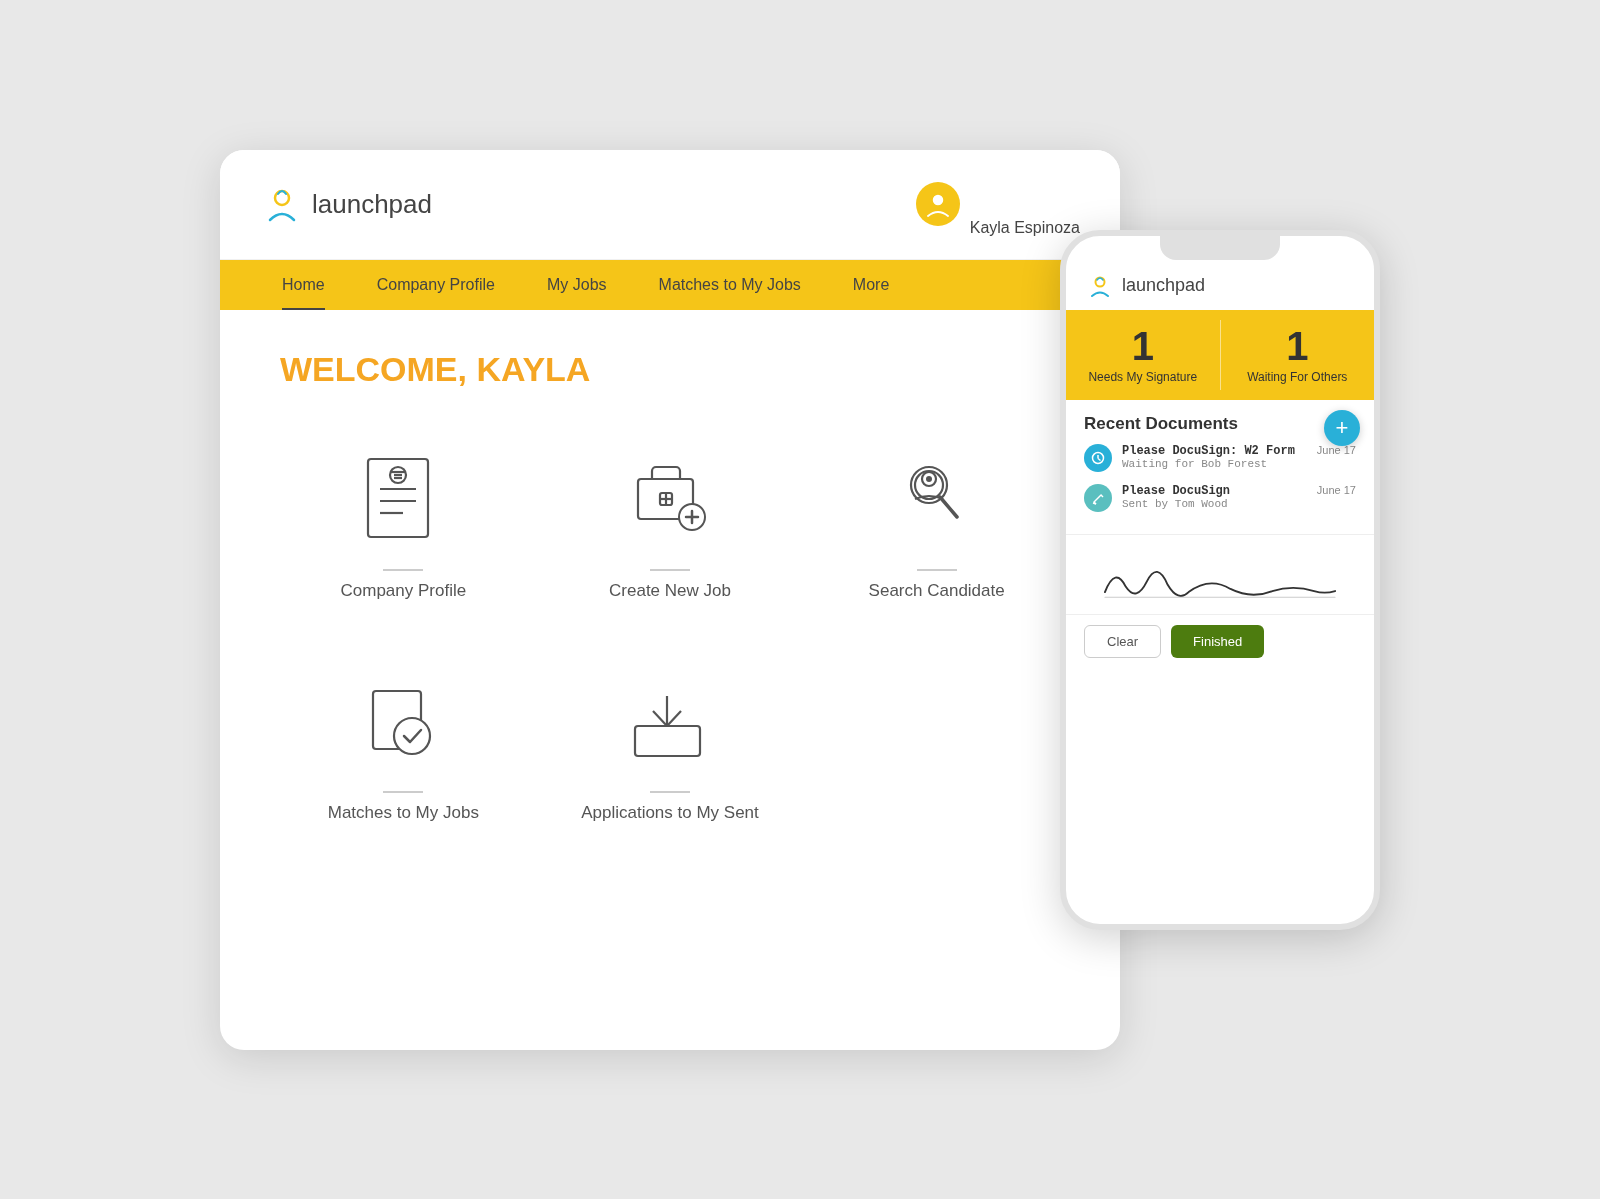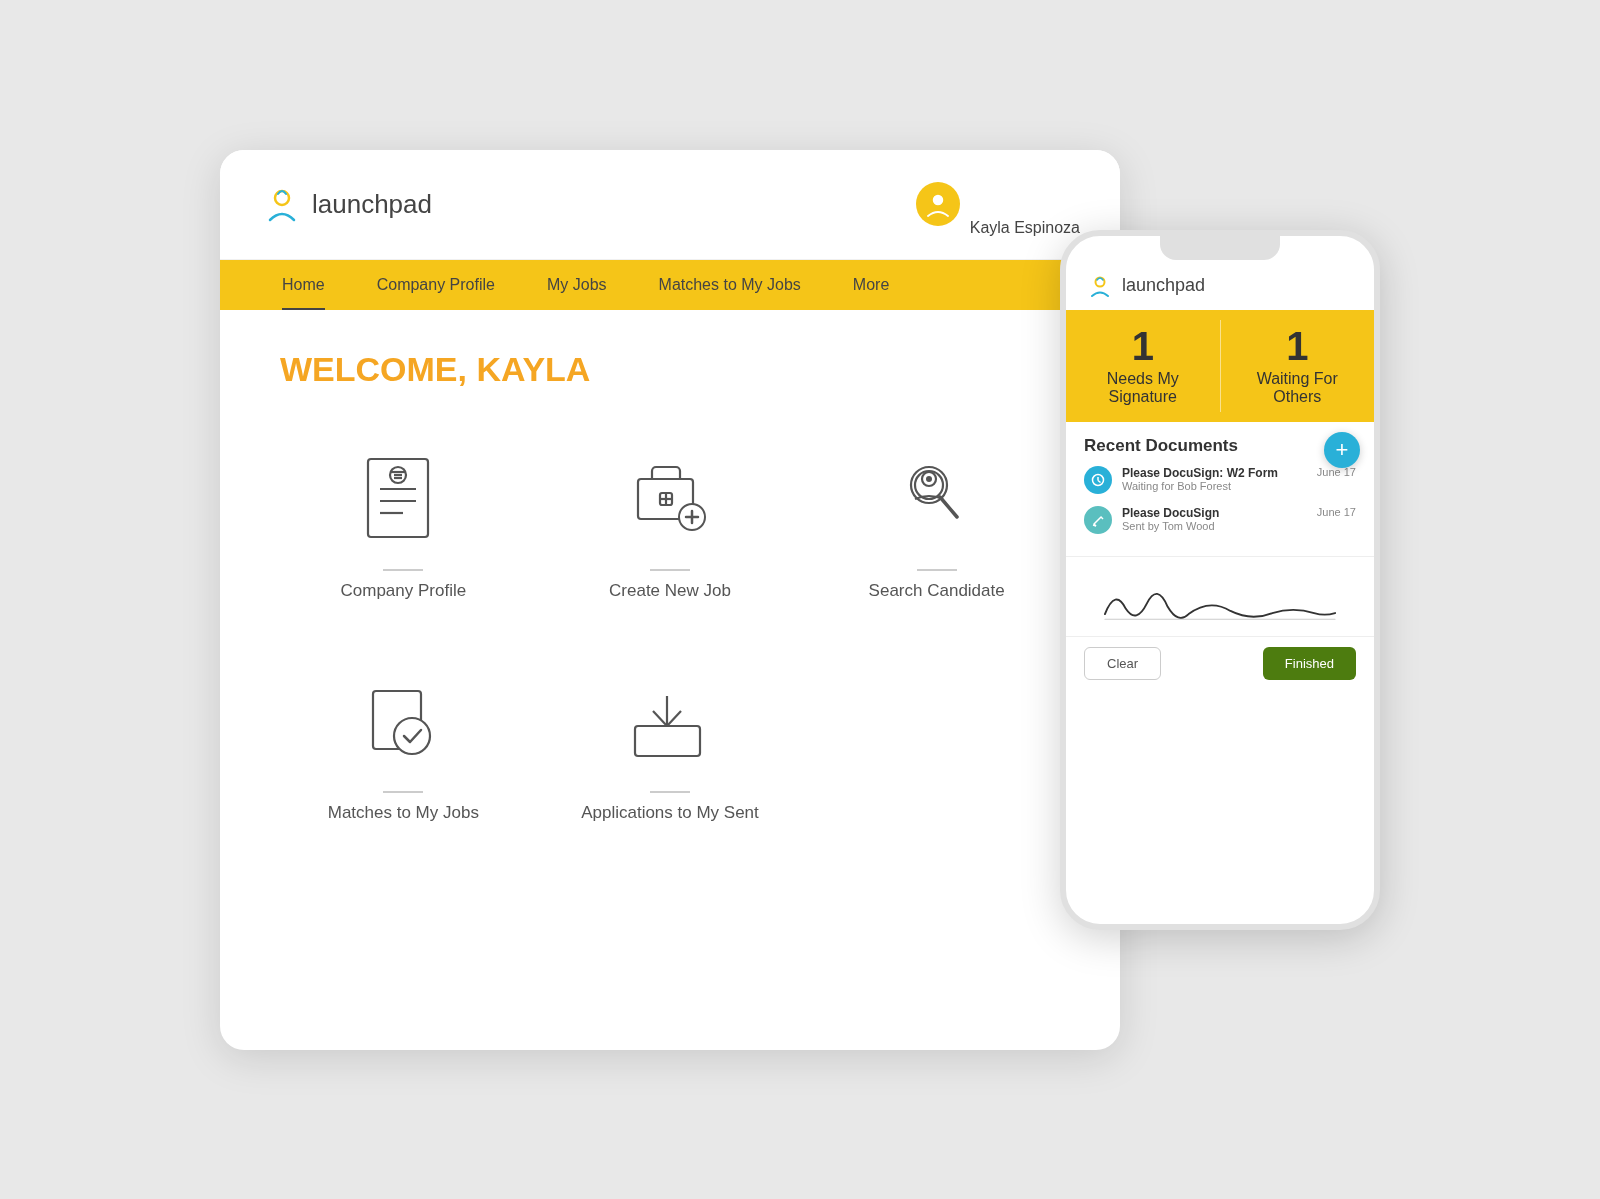--- a/index.html
+++ b/index.html
@@ -203,23 +203,23 @@
       background: rgba(255,255,255,0.5);
       margin: 10px 0;
     }
     .banner-count {
       font-size: 40px;
       font-weight: 700;
       color: #333;
       line-height: 1;
     }
     .banner-label {
-      font-size: 16px;
+      font-size: 12px;
       color: #333;
-      text-align: center;
+      text-align: left;
       margin-top: 4px;
       font-weight: 500;
     }
 
     .mobile-fab {
       position: absolute;
       right: 14px;
       background: #29b0d8;
       color: #fff;
       width: 36px;
@@ -269,20 +269,21 @@
       background: #5abfbf;
       display: flex;
       align-items: center;
       justify-content: center;
       flex-shrink: 0;
       color: #fff;
       font-size: 13px;
     }
     .doc-info {
       flex: 1;
+      font-family: Liberation Mono, monospace;
     }
     .doc-title {
       font-size: 12px;
       font-weight: 600;
       color: #333;
     }
     .doc-sub {
       font-size: 11px;
       color: #888;
     }
@@ -297,24 +298,24 @@
       min-height: 80px;
       display: flex;
       align-items: center;
     }
     .signature-svg {
       width: 100%;
     }
 
     .mobile-footer {
       display: flex;
-      justify-content: space-between;
+      justify-content: flex-start;
       padding: 10px 18px 14px;
       border-top: 1px solid #eee;
-      gap: 4px;
+      gap: 10px;
     }
     .btn-clear {
       border: 1px solid #ccc;
       background: #fff;
       color: #555;
       border-radius: 6px;
       padding: 8px 22px;
       font-size: 13px;
       cursor: pointer;
     }

